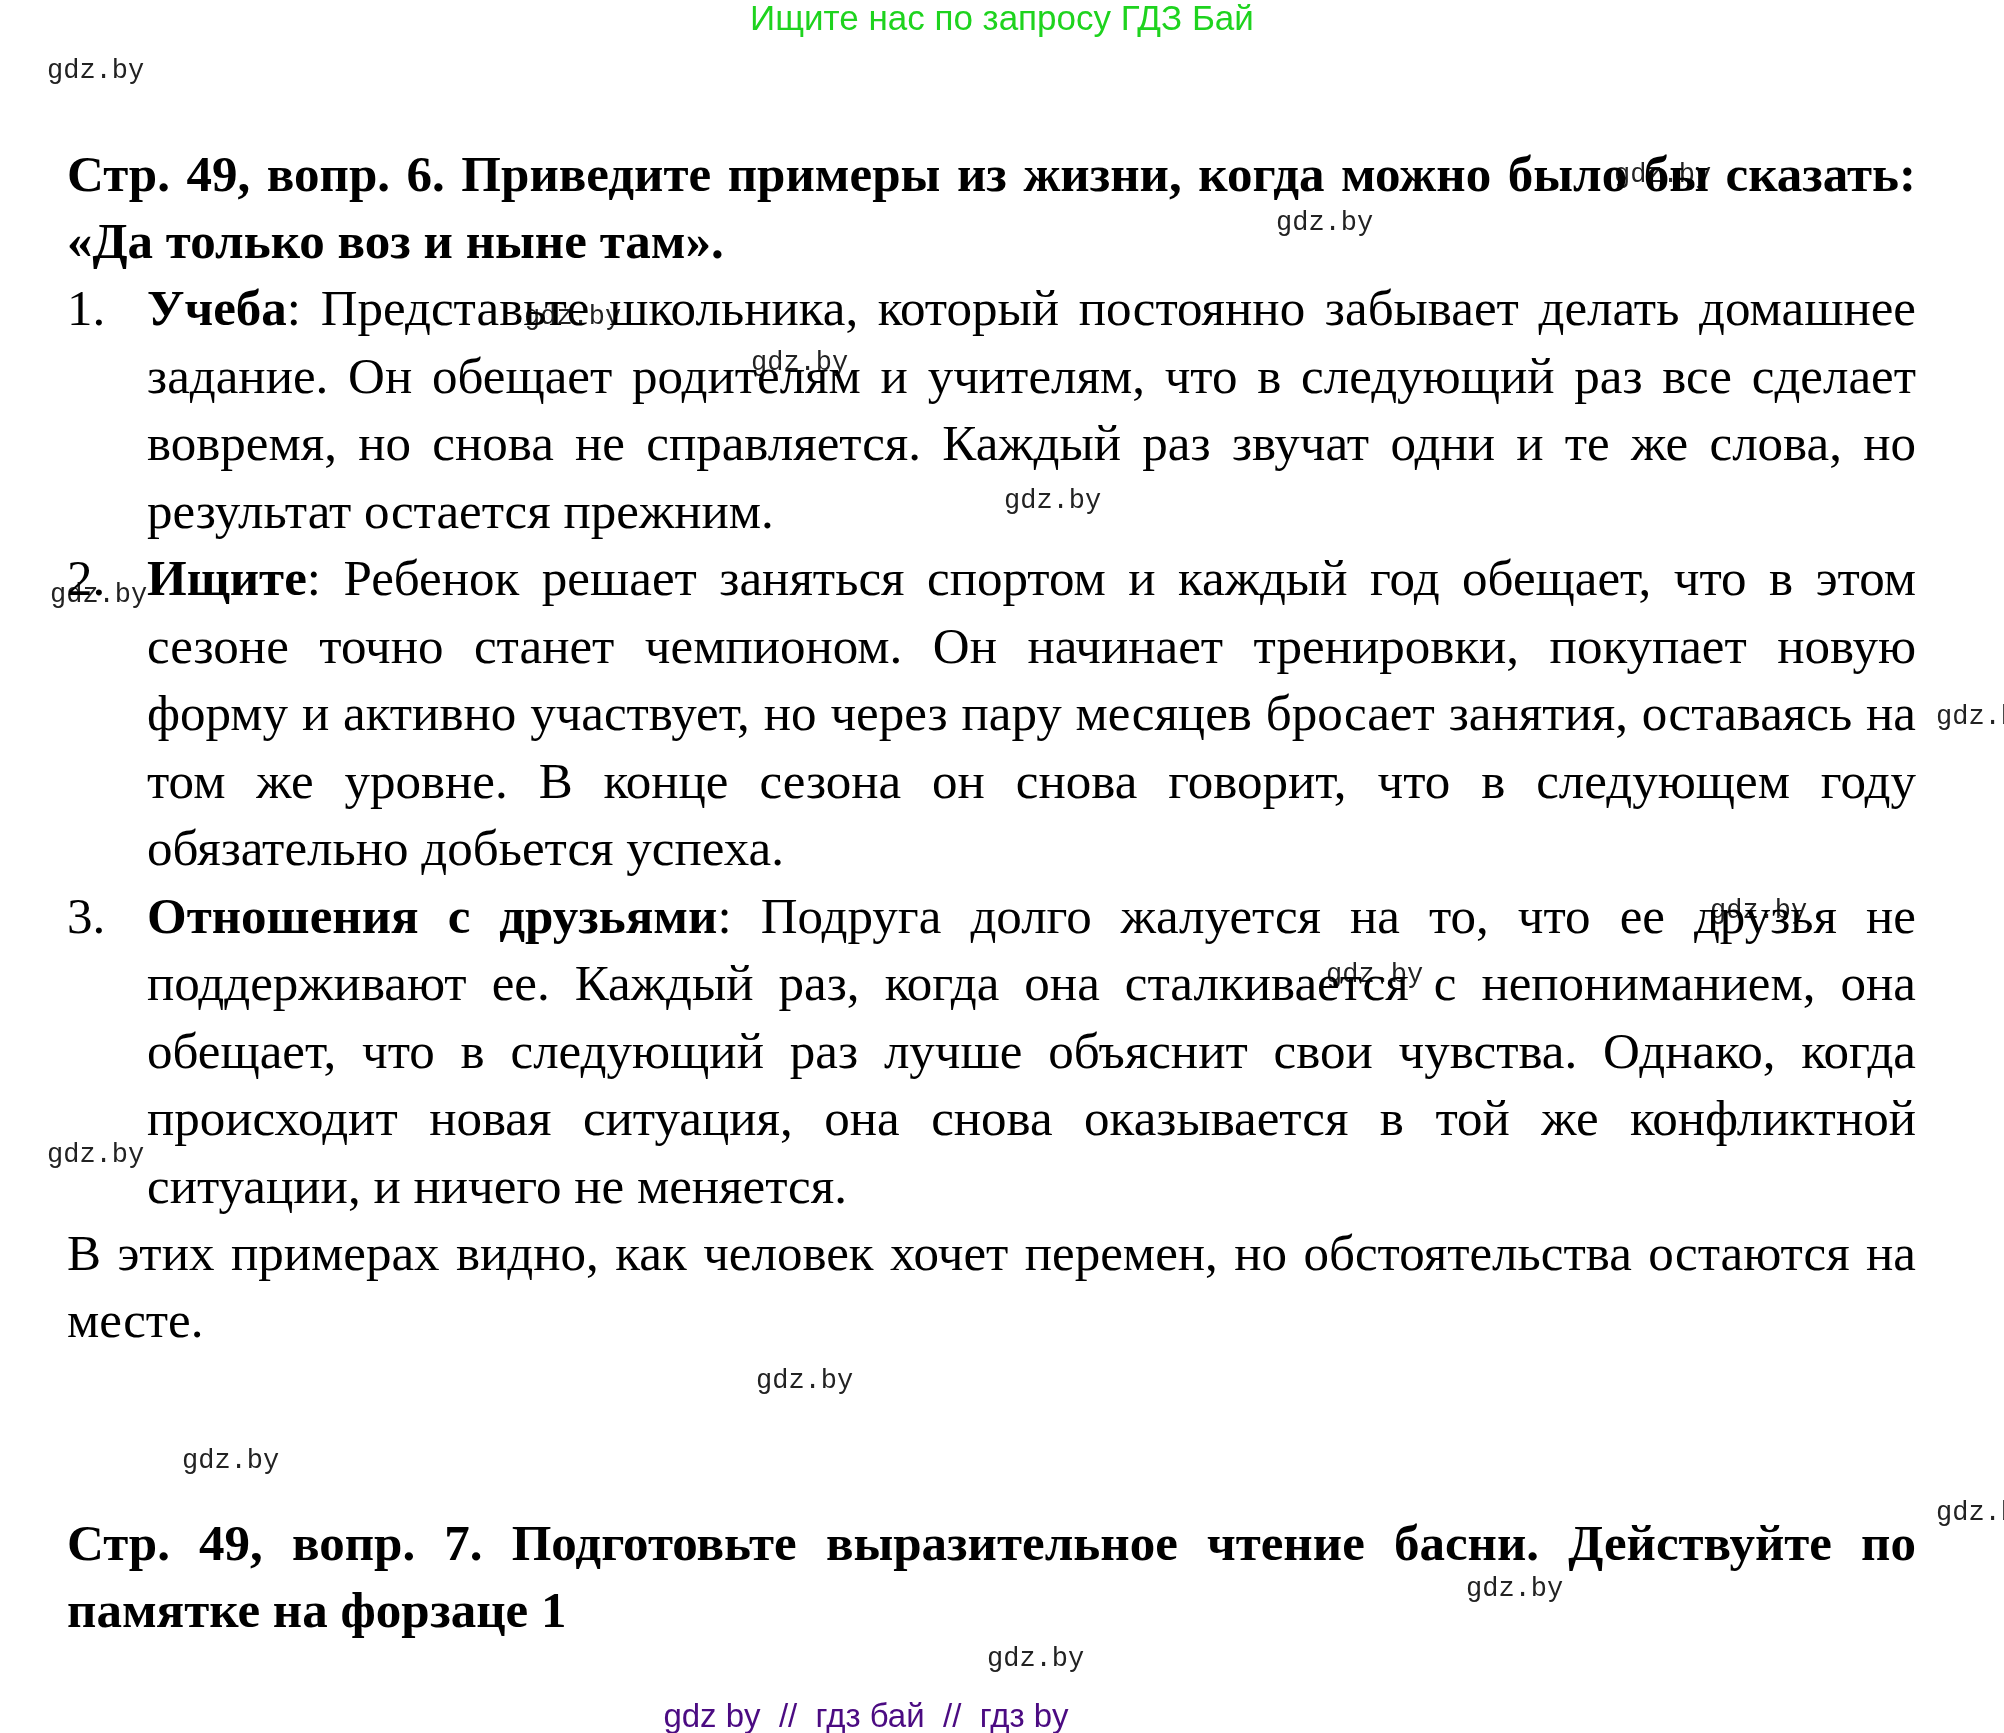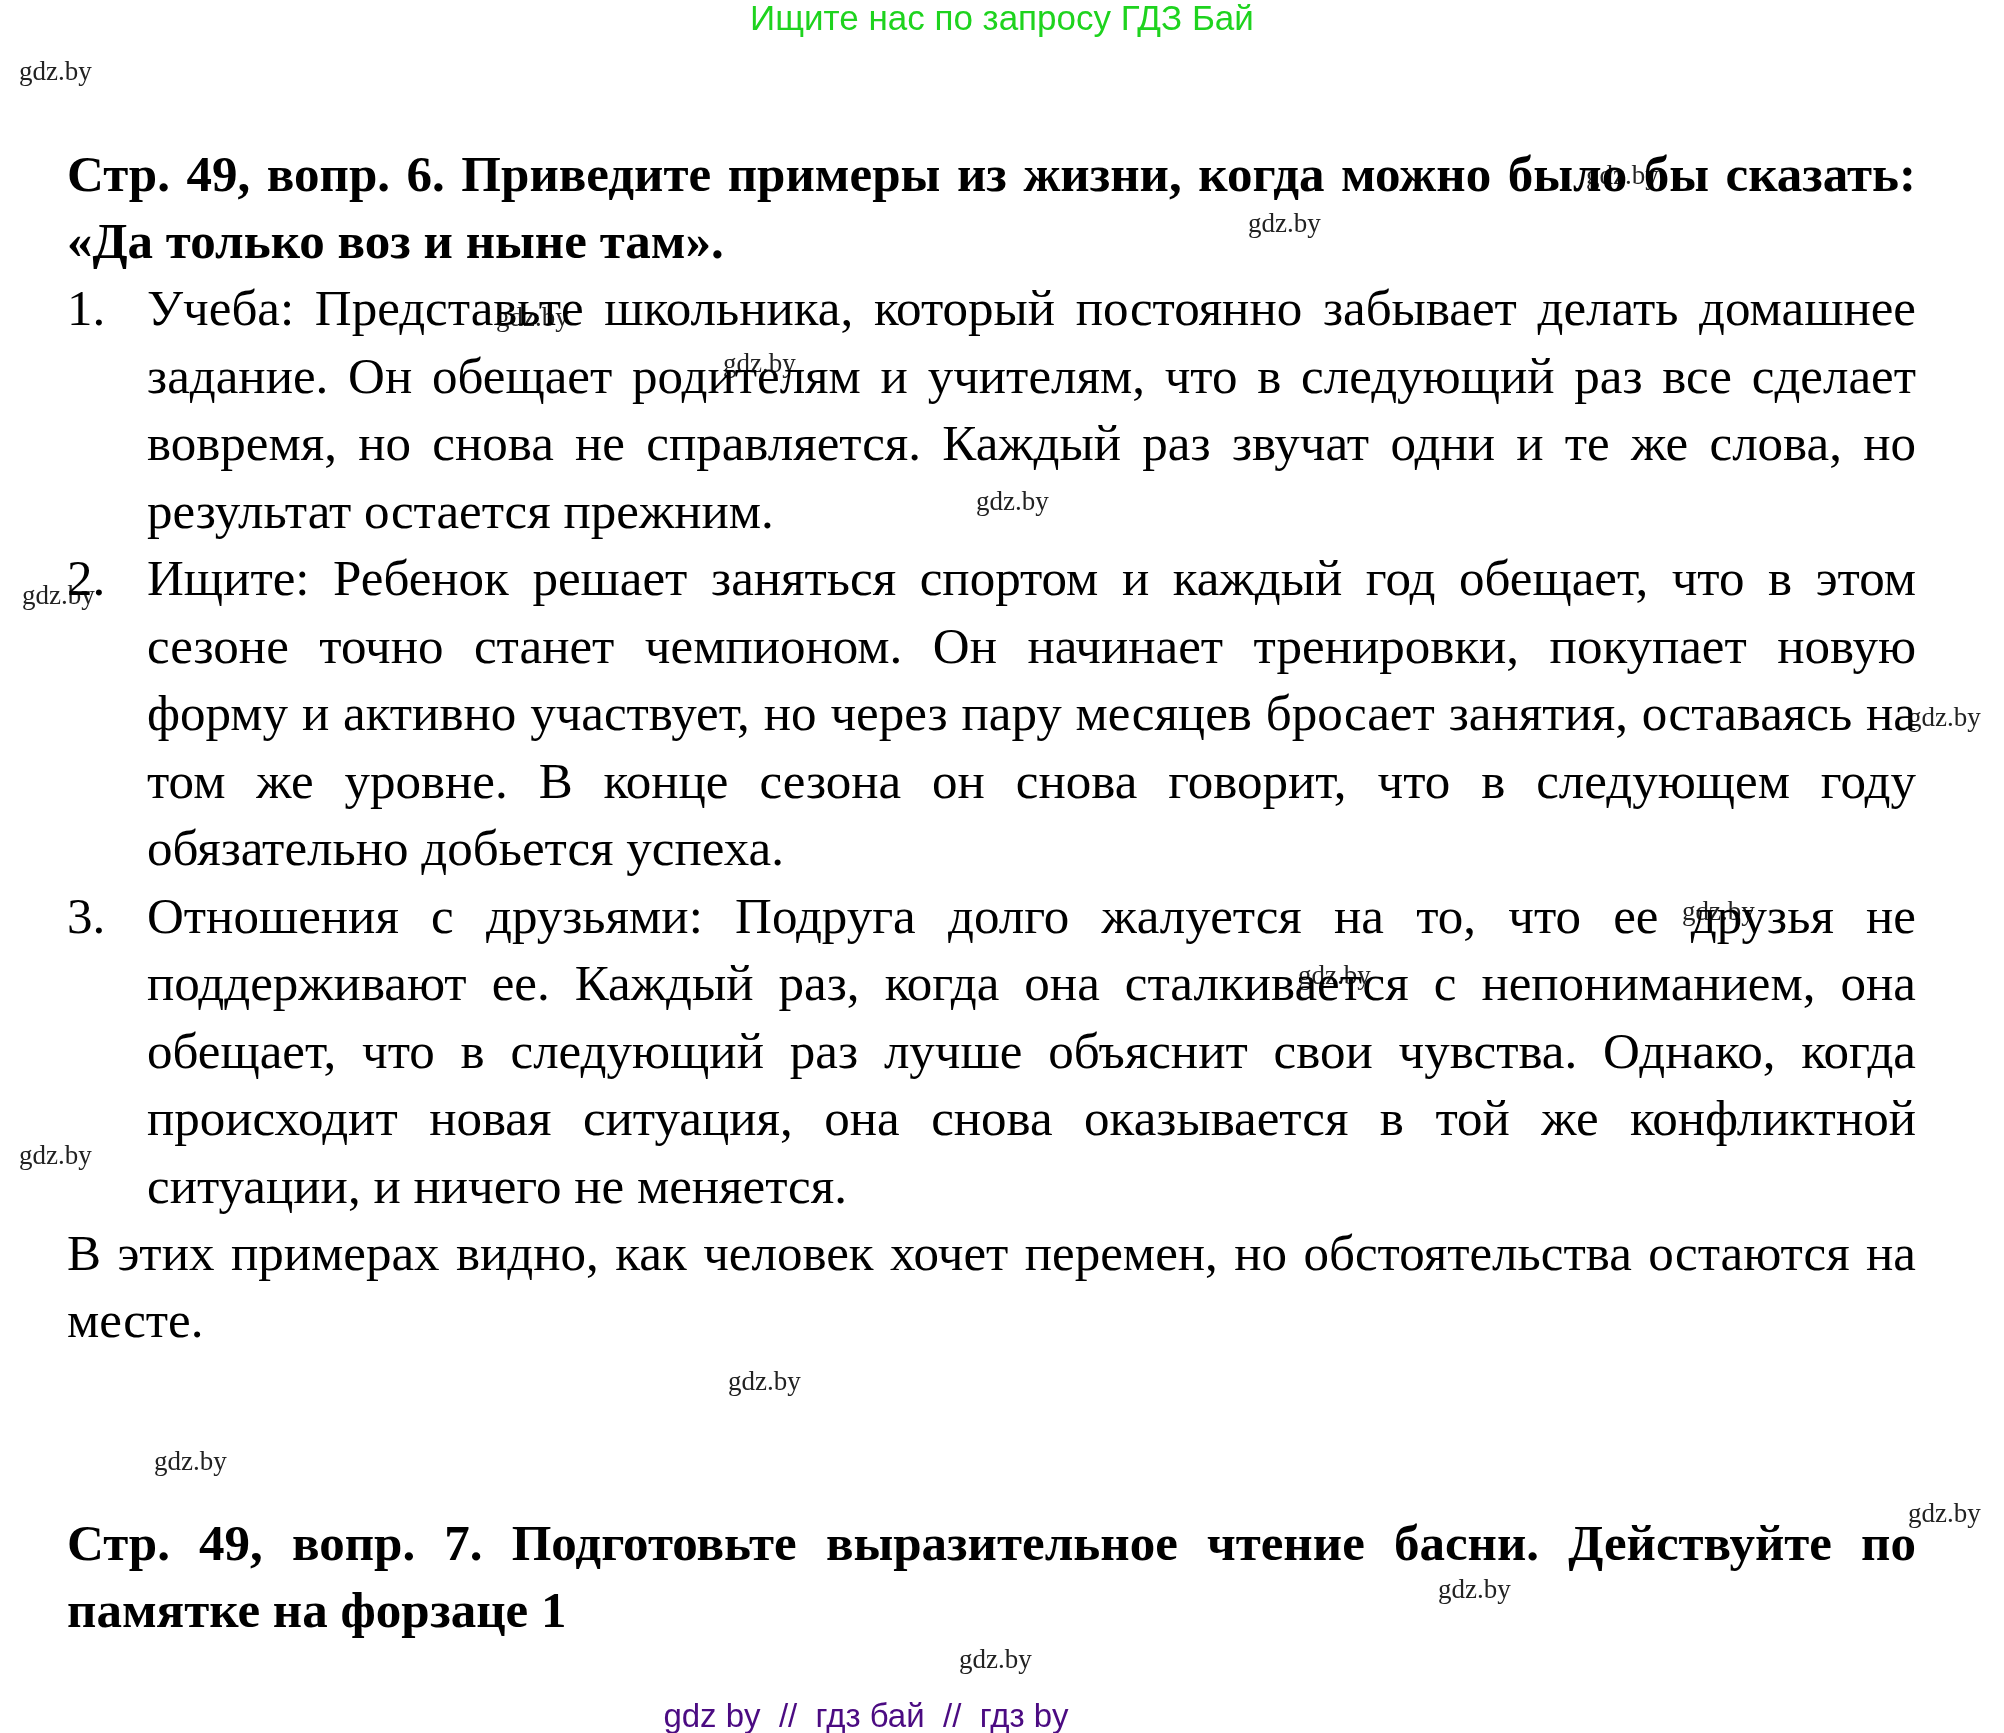--- a/index.html
+++ b/index.html
@@ -3,38 +3,38 @@
 <meta charset="utf-8">
 <style>
   html, body { margin: 0; padding: 0; background: #ffffff; }
   body { width: 2004px; height: 1733px; position: relative; overflow: hidden; }
   .header {
     position: absolute; left: 0; top: 0; width: 2004px; height: 40px;
     text-align: center; font-family: "Liberation Sans", sans-serif;
     font-size: 35px; line-height: 36px; color: #1ed31e;
   }
   .wm {
-    position: absolute; font-family: Liberation Serif, serif;
-    font-size: 27px; color: #222; line-height: 30px; white-space: nowrap;
+    position: absolute; font-family: Liberation Mono, monospace;
+    font-size: 27px; color: #222; line-height: 30px; white-space: nowrap; margin-left: 28px;
   }
   .content {
     position: absolute; left: 67px; width: 1849px;
     font-family: "Liberation Serif", serif; color: #000;
   }
   .q-title {
     font-weight: bold; font-size: 51px; line-height: 67px;
     text-align: justify; margin: 0;
   }
   .para {
     font-size: 51px; line-height: 67px; text-align: justify; margin: 0;
   }
   .list { margin: 0; padding: 0; list-style: none; }
   .list-item { position: relative; padding-left: 80px; font-size: 51px; line-height: 67.5px; text-align: justify; }
   .list-num { position: absolute; left: 0; top: 0; width: 60px; }
-  .list-head { font-weight: normal; }
+  .list-head { font-weight: bold; }
   .footer {
     position: absolute; left: 0; top: 1698px; width: 1732px; text-align: center;
     font-family: "Liberation Sans", sans-serif; font-size: 33px; color: #4b0b82;
     line-height: 36px; white-space: pre;
   }
 </style>
 </head>
 <body>
 
 <div class="header">Ищите нас по запросу ГДЗ Бай</div>

